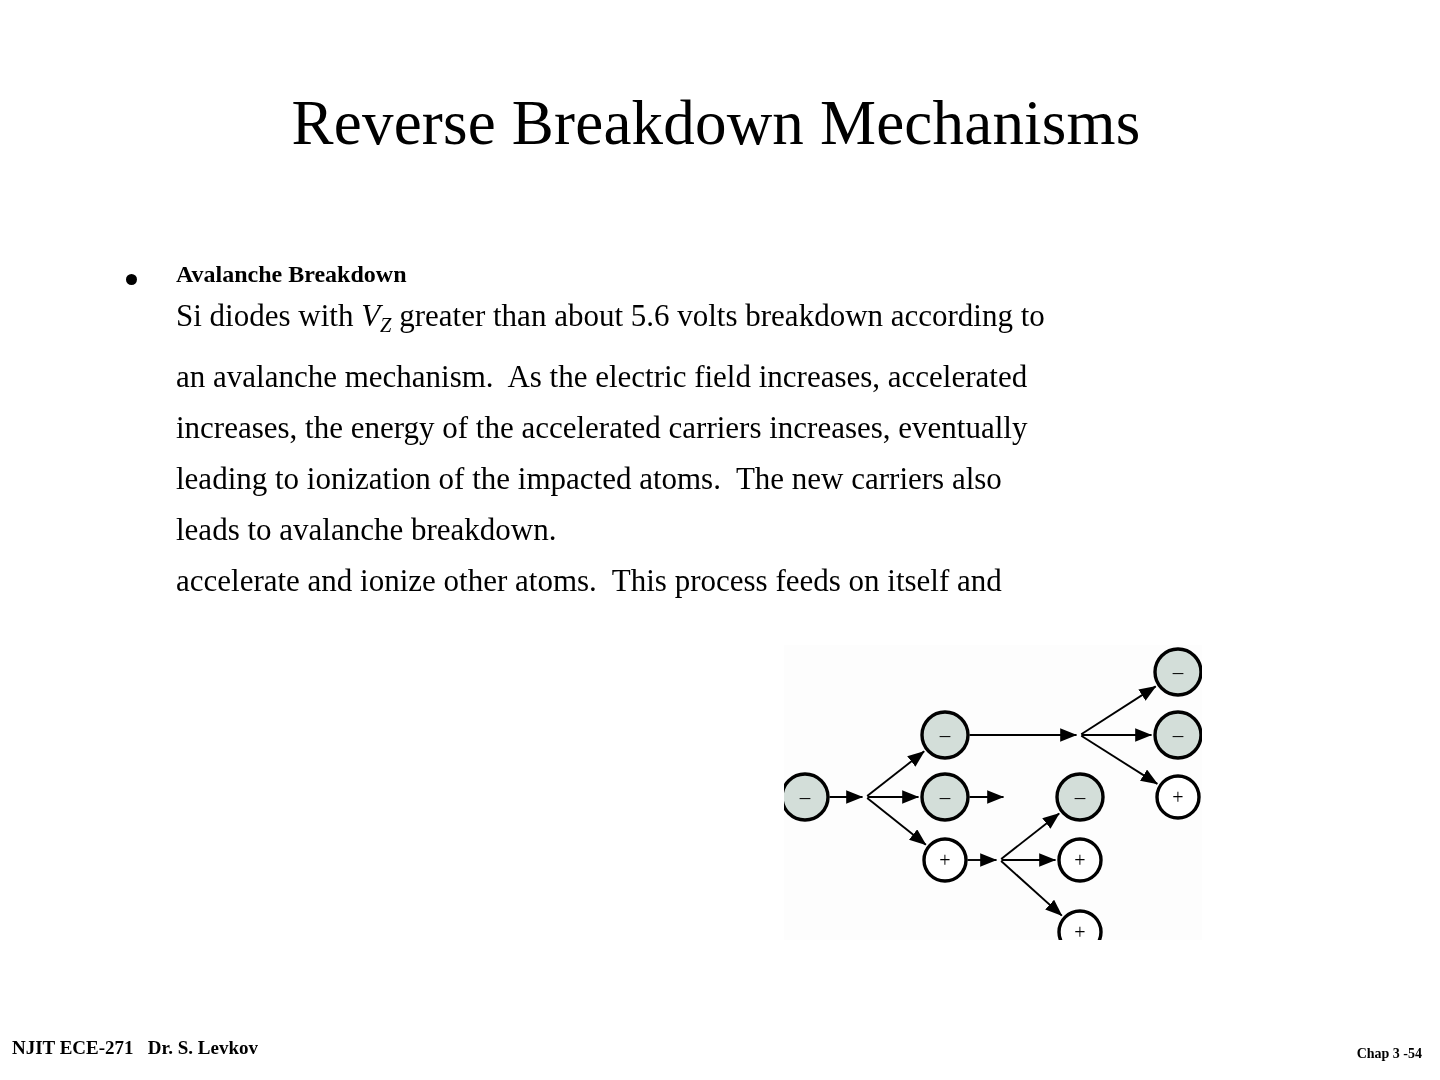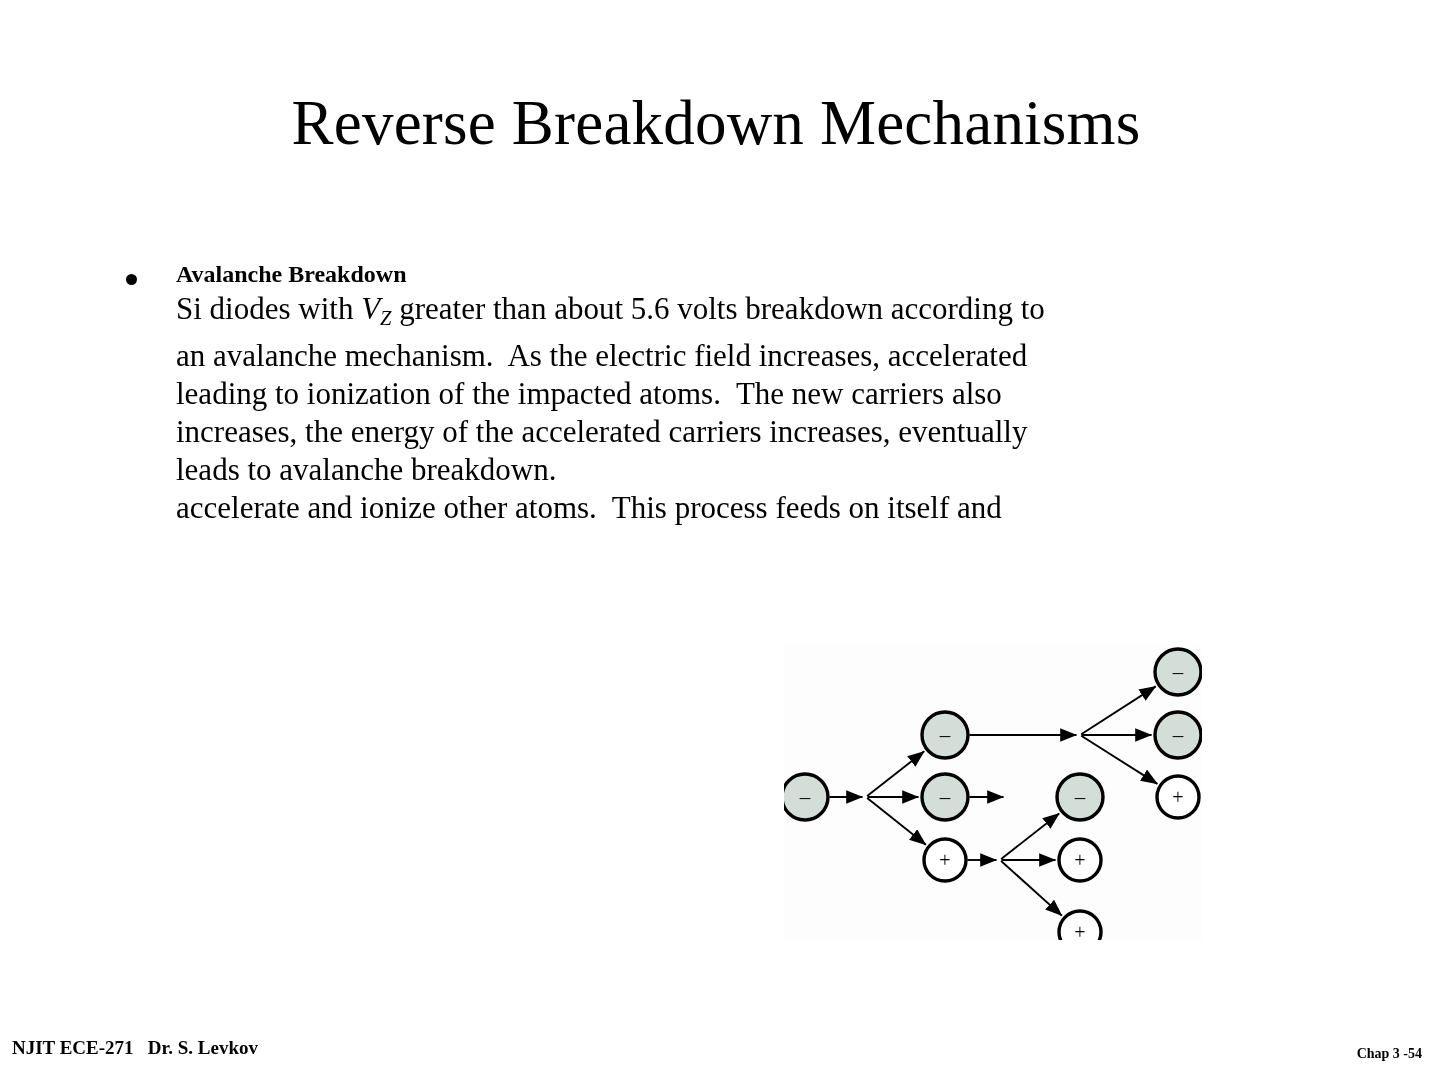--- a/index.html
+++ b/index.html
@@ -57,21 +57,21 @@
     background: #000;
   }
   .bullet-heading {
     font-weight: bold;
     font-size: 24px;
     line-height: 1.0;
     margin: 0 0 4px 0;
   }
   .para {
     font-size: 31px;
-    line-height: 38px;
+    line-height: 51px;
     margin: 0;
     width: 1145px;
   }
   .para .ln { display: block; white-space: pre; }
   .vz { font-style: italic; }
   .vz sub {
     font-style: italic;
     font-size: 0.66em;
     vertical-align: -0.28em;
   }
@@ -114,22 +114,22 @@
 
   <div class="body-block">
     <div class="bullet-row">
       <span class="bullet-dot"></span>
 
       <div class="bullet-heading">Avalanche Breakdown</div>
 
       <p class="para">
         <span class="ln"><span>Si diodes with </span><span class="vz"><span>V</span><sub>Z</sub></span><span> greater than about 5.6 volts breakdown according to</span></span>
         <span class="ln">an avalanche mechanism.  As the electric field increases, accelerated</span>
+        <span class="ln">increases, the energy of the accelerated carriers increases, eventually</span>
         <span class="ln">leading to ionization of the impacted atoms.  The new carriers also</span>
-        <span class="ln">increases, the energy of the accelerated carriers increases, eventually</span>
         <span class="ln">leads to avalanche breakdown.</span>
         <span class="ln">accelerate and ionize other atoms.  This process feeds on itself and</span>
       </p>
     </div>
   </div>
 
   <div class="diagram-wrap">
     <svg id="diagram-svg" width="418" height="295" viewBox="0 0 418 295">
       <defs>
         <marker id="arrowhead" markerWidth="9" markerHeight="7" refX="8.6" refY="3.5" orient="auto" markerUnits="strokeWidth">

